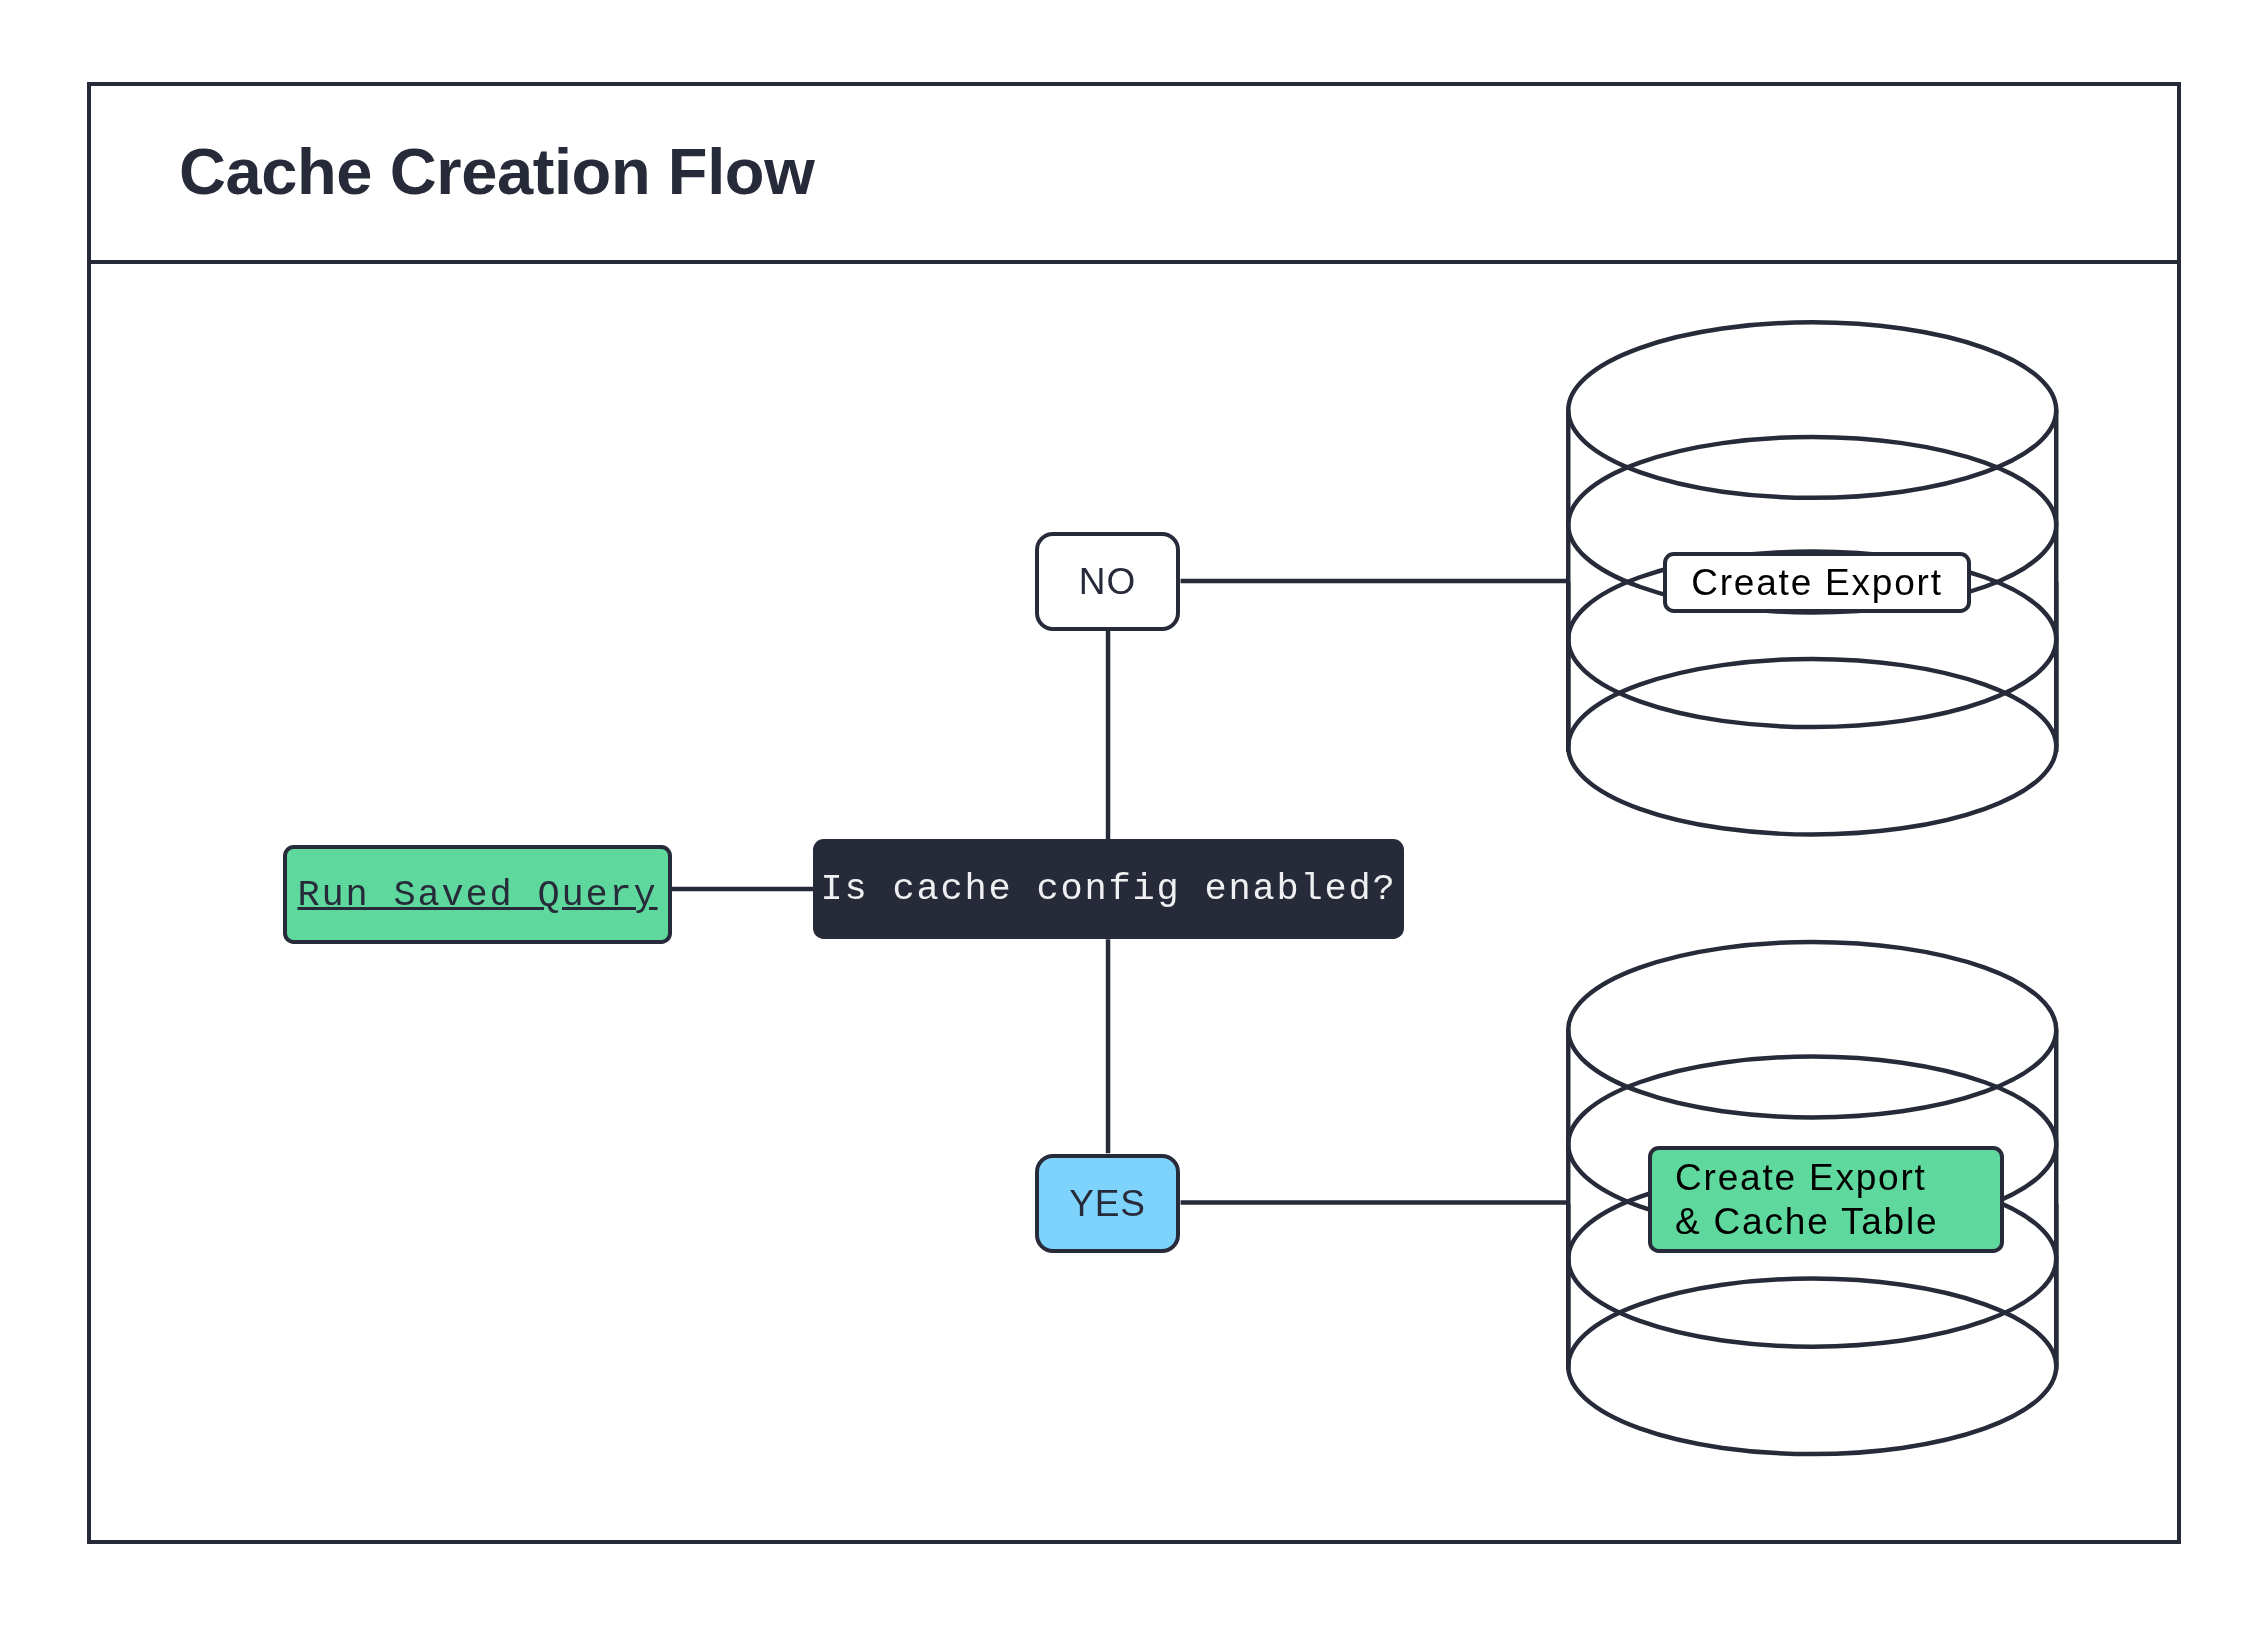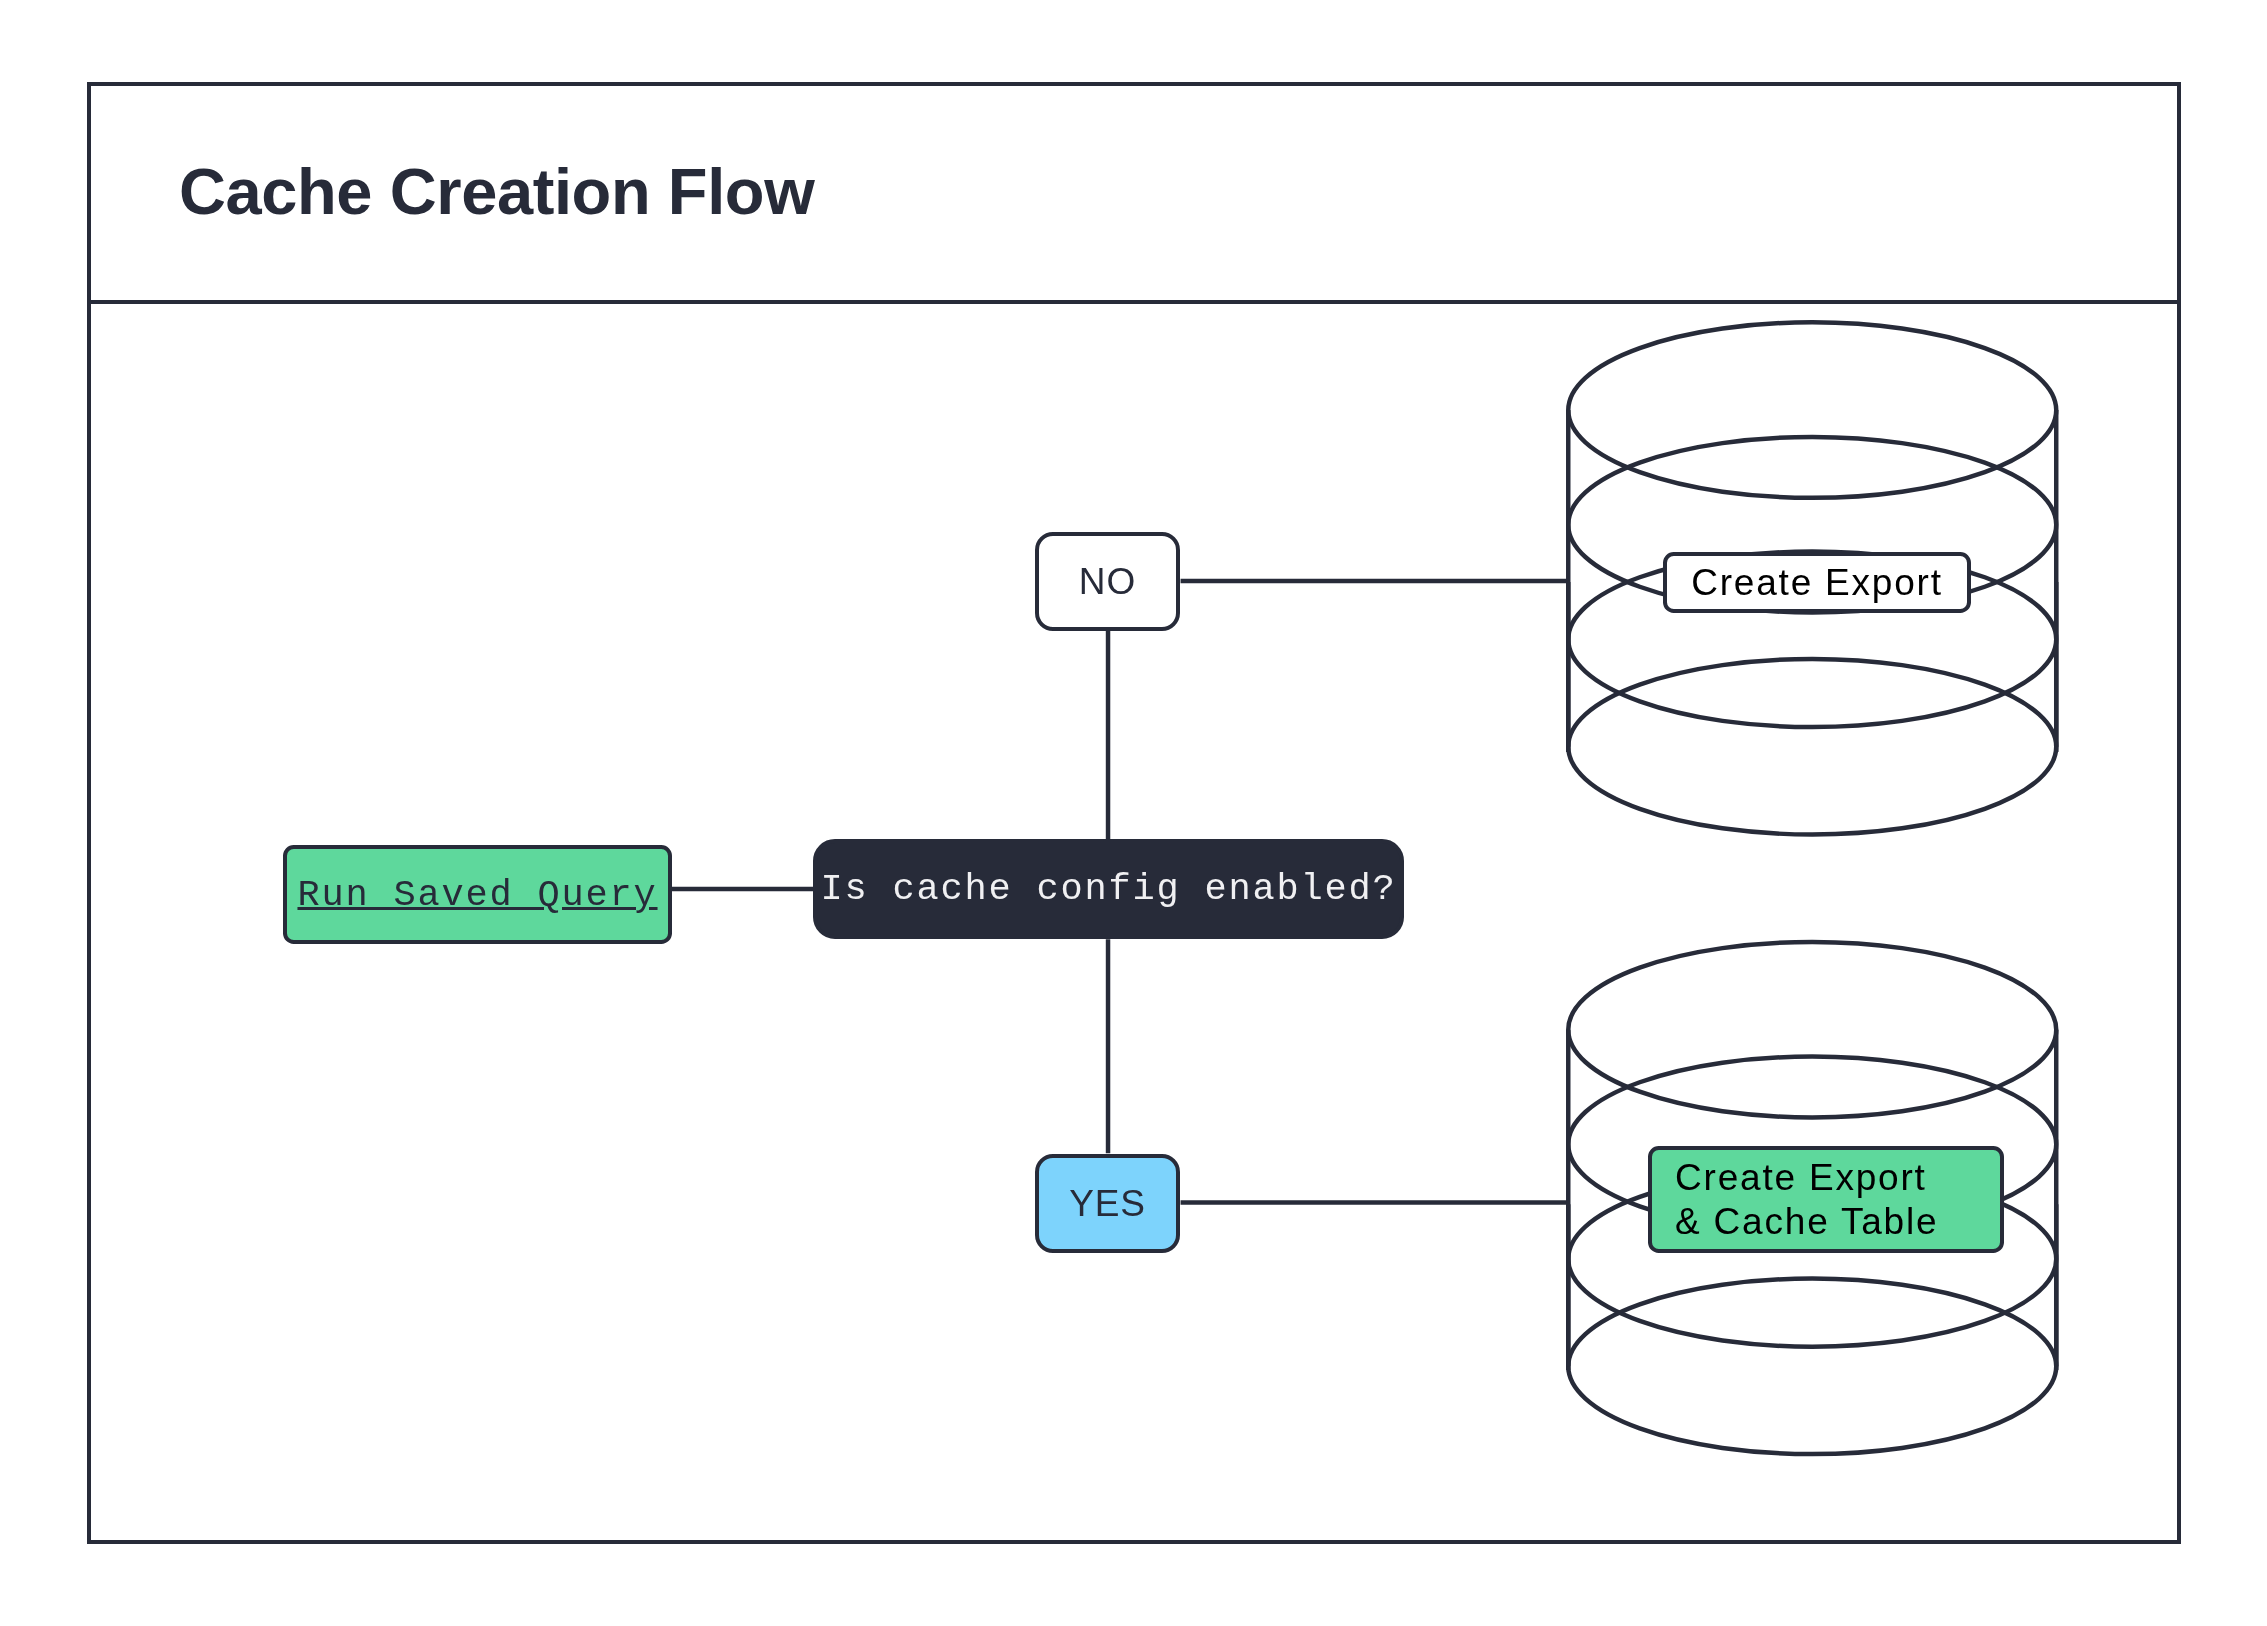--- a/index.html
+++ b/index.html
@@ -32,21 +32,21 @@
     height: 1462px;
     border: 4.5px solid #272b39;
     box-sizing: border-box;
     background: #ffffff;
   }
   .frame-title-bar {
     position: absolute;
     left: 87px;
     top: 82px;
     width: 2094px;
-    height: 222px;
+    height: 182px;
     box-sizing: border-box;
     border-bottom: 4.5px solid #272b39;
     display: flex;
     align-items: center;
   }
   .frame-title {
     margin-left: 92px;
     font-family: "Liberation Sans", sans-serif;
     font-size: 65px;
     font-weight: bold;
@@ -94,21 +94,20 @@
   .node-decision {
     left: 813px;
     top: 839px;
     width: 591px;
     height: 100px;
     background: #272b39;
     border-color: #272b39;
     color: #f0f0f2;
     font-size: 37px;
     letter-spacing: 1.8px;
-    border-radius: 22px;
   }
 
   .node-branch {
     width: 145px;
     height: 99px;
     font-family: "Liberation Sans", sans-serif;
     font-size: 37px;
     font-weight: normal;
     letter-spacing: 0.9px;
     border-radius: 18px;

